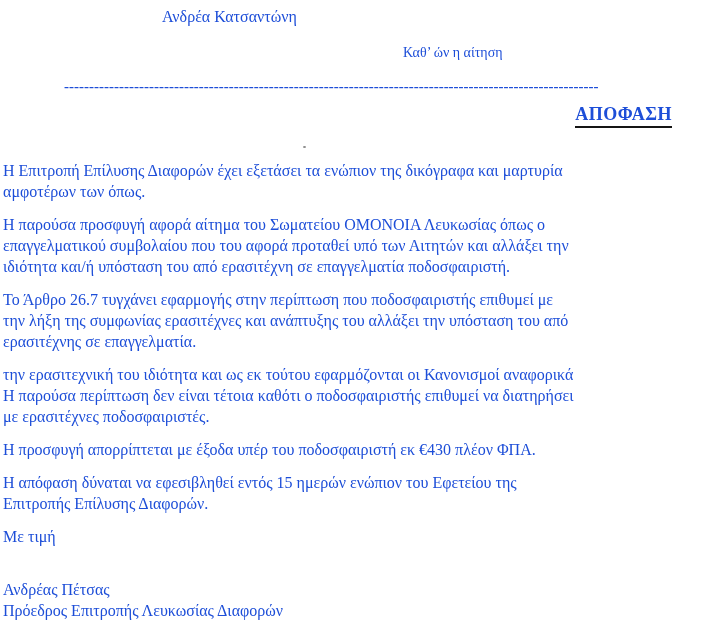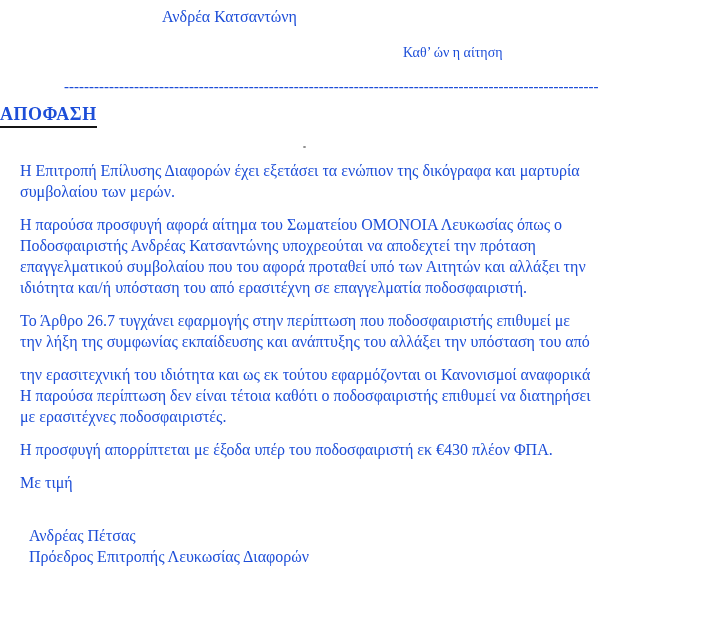--- a/index.html
+++ b/index.html
@@ -41,50 +41,49 @@
     white-space: nowrap;
     font-weight: 700;
     font-size: 15px;
     letter-spacing: 0px;
   }
   .title-wrap {
     position: absolute;
     left: 0;
     top: 104px;
     width: 672px;
-    text-align: left;
+    text-align: right;
   }
   .title {
     display: inline-block;
     font-size: 18px;
     font-weight: 700;
     letter-spacing: 0.5px;
     border-bottom: 2px solid #151515;
     padding-bottom: 1px;
   }
   .body {
     position: absolute;
-    left: 20px;
+    left: 3px;
     top: 160px;
     width: 660px;
     font-size: 16px;
   }
   .para {
     margin: 0 0 12px 0;
   }
   .line {
     line-height: 21px;
     white-space: nowrap;
   }
   .closing {
     margin: 0 0 20px 0;
   }
   .signature {
     margin-top: 32px;
-    margin-left: 9px;
   }
   .speck {
     position: absolute;
     left: 303px;
     top: 146px;
     width: 3px;
     height: 2px;
     background: #8a8a8a;
     border-radius: 50%;
   }
@@ -103,45 +102,49 @@
   <div class="title-wrap">
     <span class="title">ΑΠΟΦΑΣΗ</span>
   </div>
 
   <div class="speck"></div>
 
   <div class="body">
 
     <div class="para">
       <div class="line">Η Επιτροπή Επίλυσης Διαφορών έχει εξετάσει τα ενώπιον της δικόγραφα και μαρτυρία</div>
-      <div class="line">συμβολαίου των μερών.</div>
+      <div class="line">αμφοτέρων των όπως.</div>
     </div>
 
     <div class="para">
       <div class="line">Η παρούσα προσφυγή αφορά αίτημα του Σωματείου ΟΜΟΝΟΙΑ Λευκωσίας όπως ο</div>
-      <div class="line">Ποδοσφαιριστής Ανδρέας Κατσαντώνης υποχρεούται να αποδεχτεί την πρόταση</div>
       <div class="line">επαγγελματικού συμβολαίου που του αφορά προταθεί υπό των Αιτητών και αλλάξει την</div>
       <div class="line">ιδιότητα και/ή υπόσταση του από ερασιτέχνη σε επαγγελματία ποδοσφαιριστή.</div>
     </div>
 
     <div class="para">
       <div class="line">Το Άρθρο 26.7 τυγχάνει εφαρμογής στην περίπτωση που ποδοσφαιριστής επιθυμεί με</div>
-      <div class="line">την λήξη της συμφωνίας εκπαίδευσης και ανάπτυξης του αλλάξει την υπόσταση του από</div>
+      <div class="line">την λήξη της συμφωνίας ερασιτέχνες και ανάπτυξης του αλλάξει την υπόσταση του από</div>
+      <div class="line">ερασιτέχνης σε επαγγελματία.</div>
     </div>
 
     <div class="para">
       <div class="line">την ερασιτεχνική του ιδιότητα και ως εκ τούτου εφαρμόζονται οι Κανονισμοί αναφορικά</div>
       <div class="line">Η παρούσα περίπτωση δεν είναι τέτοια καθότι ο ποδοσφαιριστής επιθυμεί να διατηρήσει</div>
       <div class="line">με ερασιτέχνες ποδοσφαιριστές.</div>
     </div>
 
     <div class="para">
       <div class="line">Η προσφυγή απορρίπτεται με έξοδα υπέρ του ποδοσφαιριστή εκ €430 πλέον ΦΠΑ.</div>
     </div>
 
+    <div class="para">
+      <div class="line">Η απόφαση δύναται να εφεσιβληθεί εντός 15 ημερών ενώπιον του Εφετείου της</div>
+      <div class="line">Επιτροπής Επίλυσης Διαφορών.</div>
+    </div>
 
     <div class="closing">
       <div class="line">Με τιμή</div>
     </div>
 
     <div class="signature">
       <div class="line">Ανδρέας Πέτσας</div>
       <div class="line">Πρόεδρος Επιτροπής Λευκωσίας Διαφορών</div>
     </div>
 

